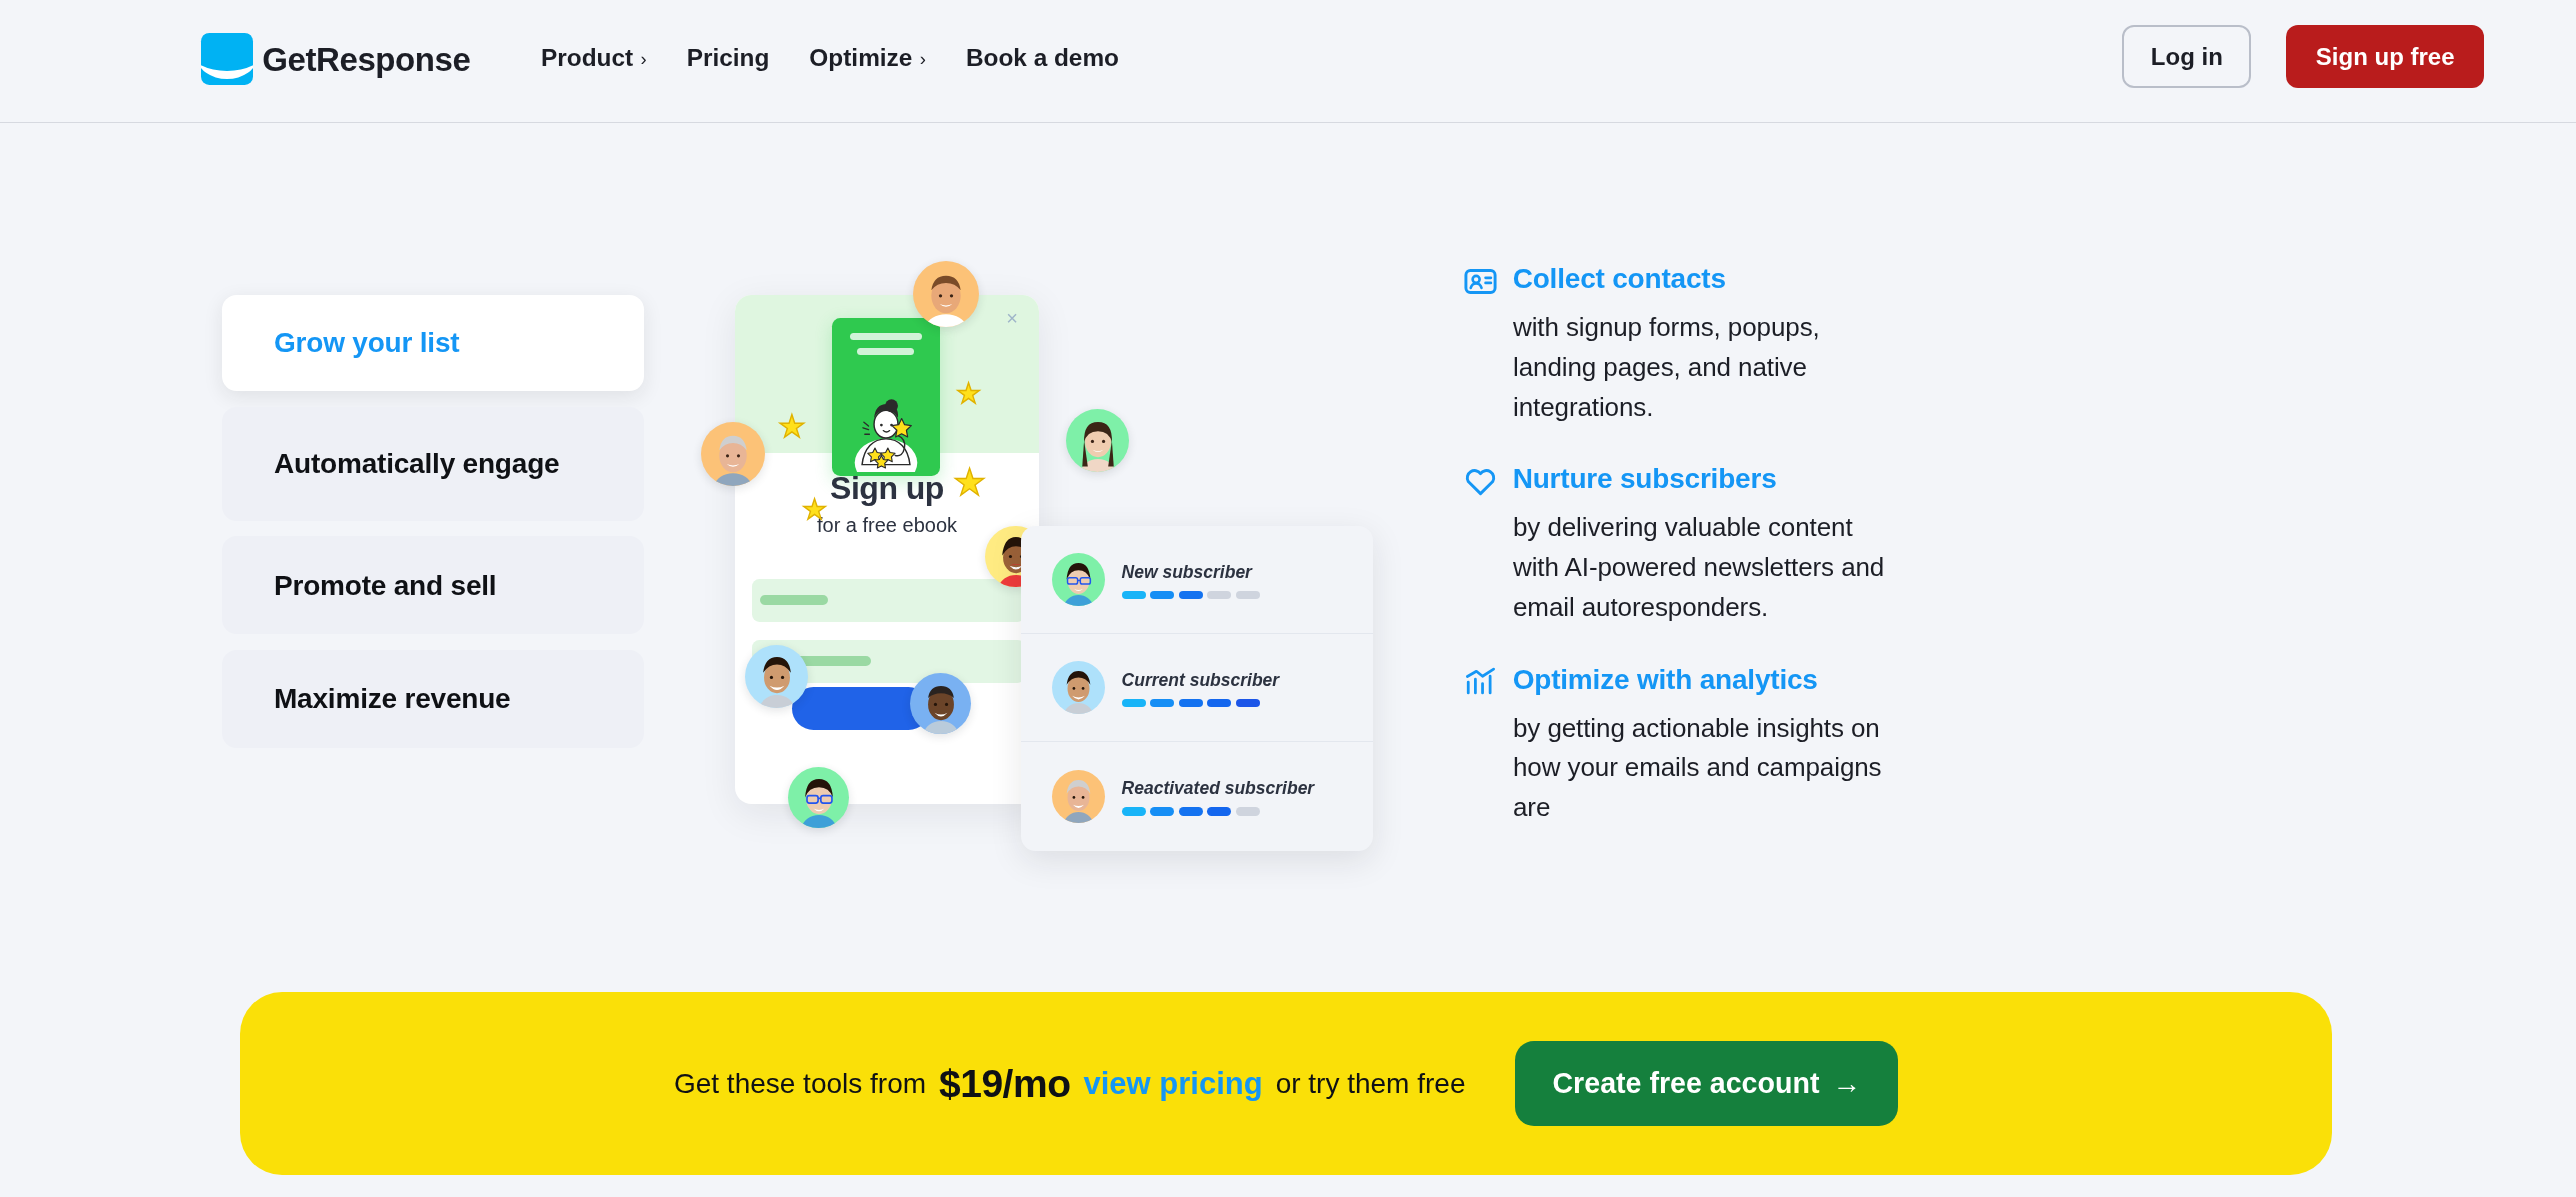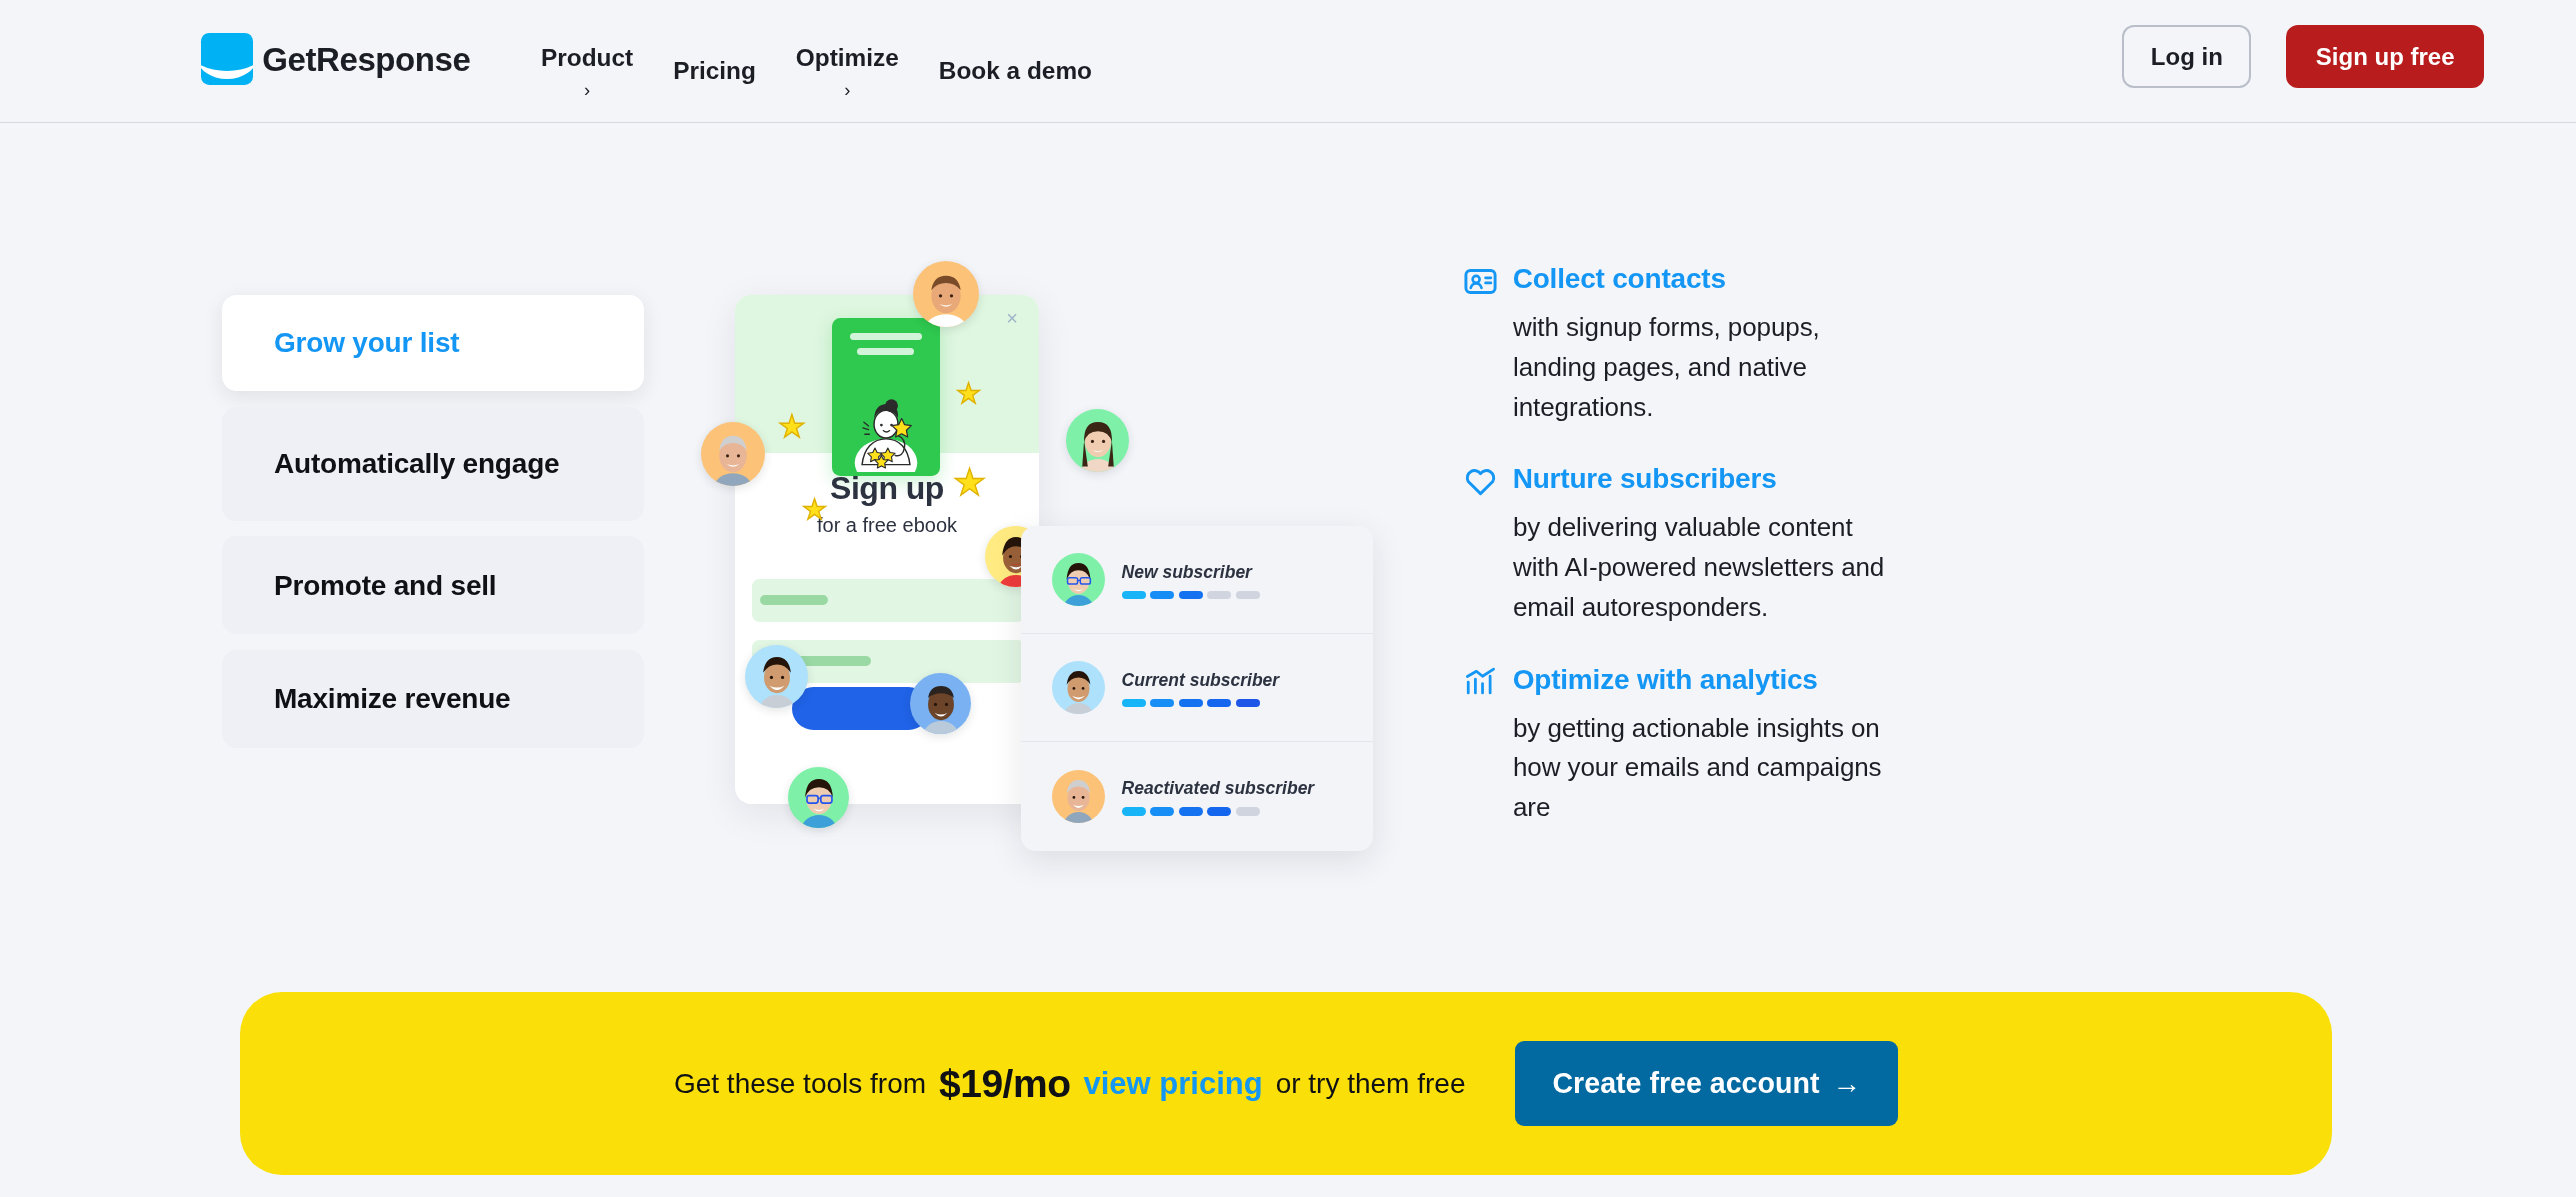--- a/index.html
+++ b/index.html
@@ -80,21 +80,20 @@
   .nav-item {
     display: flex;
     align-items: center;
     gap: 7.4px;
     font-size: 24.4px;
     font-weight: 700;
     color: #1c1e26;
     padding: 7.4px 20px;
     cursor: pointer;
     white-space: nowrap;
-    flex-direction: column;
   }
   .chev {
     font-size: 18.4px;
     font-weight: 400;
     color: #1c1e26;
     line-height: 1;
     position: relative;
     top: 0.9px;
   }
   .header-actions {
@@ -388,24 +387,24 @@
   .cta-link {
     font-size: 31px;
     font-weight: 700;
     color: #1496f5;
     cursor: pointer;
   }
   .cta-btn {
     margin-left: 37px;
     height: 85px;
     padding: 0 37px;
-    background: #0369a1;
+    background: #15803d;
     color: #ffffff;
     border: none;
-    border-radius: 9px;
+    border-radius: 19px;
     font-size: 28.6px;
     font-weight: 700;
     font-family: "Liberation Sans", sans-serif;
     cursor: pointer;
     display: flex;
     align-items: center;
     gap: 13px;
     white-space: nowrap;
   }
 </style>

